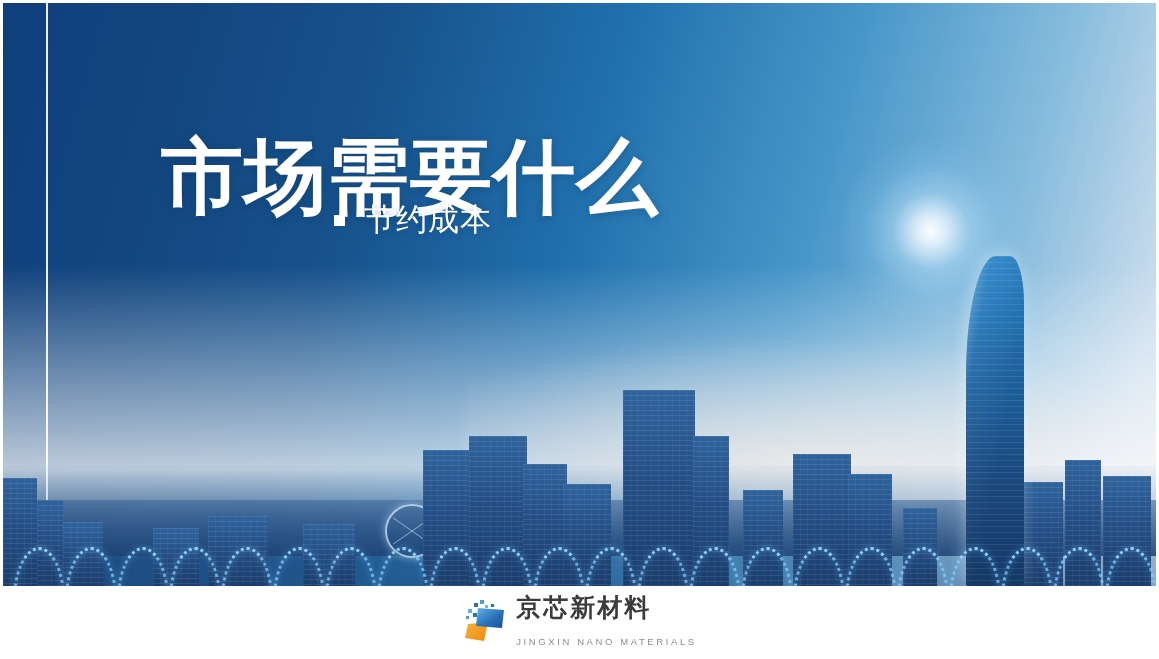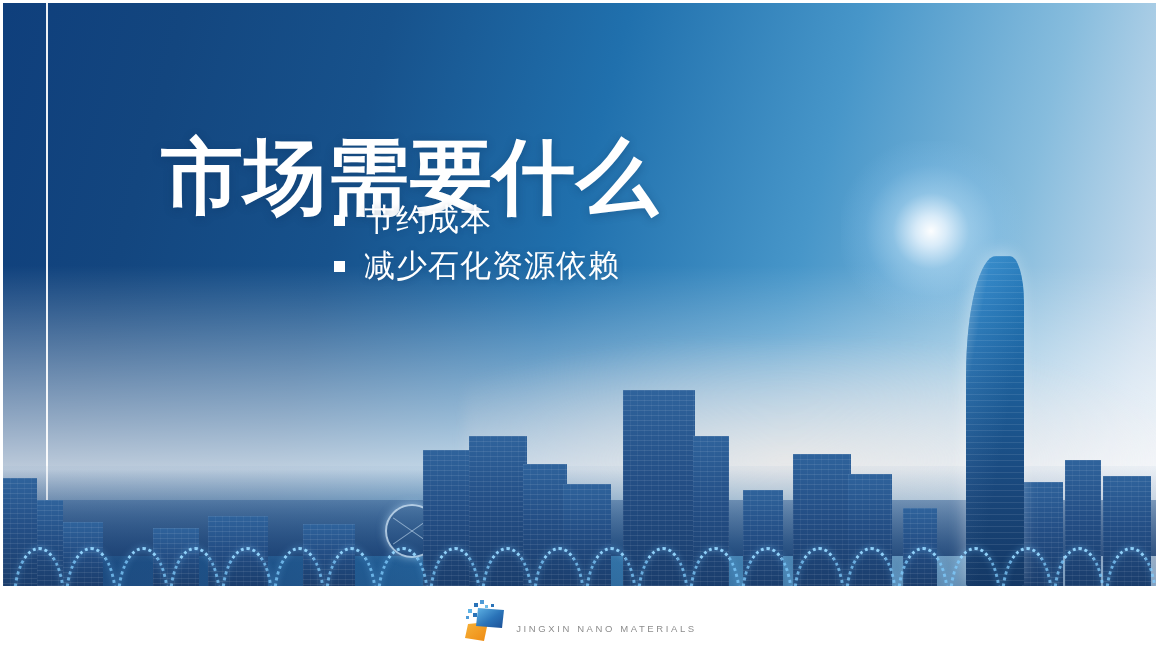--- a/index.html
+++ b/index.html
@@ -349,24 +349,20 @@
       </div>
     </div>
 
     <h1 class="title">市场需要什么</h1>
 
     <ul class="bullets">
       <li class="bullet">
         <span class="bullet-marker"></span>
         <span>节约成本</span>
       </li>
-      <li class="bullet">
-        <span class="bullet-marker"></span>
-        <span>减少石化资源依赖</span>
-      </li>
     </ul>
   </div>
 
   <div class="footer">
     <div class="logo">
       <svg class="logo-mark" viewBox="0 0 44 42">
         <defs>
           <linearGradient id="gBlue" x1="0" y1="0" x2="1" y2="1">
             <stop offset="0%" stop-color="#5fb3e6"></stop>
             <stop offset="55%" stop-color="#2a73b8"></stop>
@@ -384,18 +380,19 @@
 
         <rect x="12" y="3" width="4" height="4" fill="#2a73b8"></rect>
         <rect x="18" y="0" width="4" height="4" fill="#4e9ad6"></rect>
         <rect x="6" y="9" width="4" height="4" fill="#5fb3e6"></rect>
         <rect x="11" y="13" width="4" height="4" fill="#2a73b8"></rect>
         <rect x="23" y="5" width="3" height="3" fill="#6dbbe9"></rect>
         <rect x="4" y="16" width="3" height="3" fill="#4e9ad6"></rect>
         <rect x="29" y="4" width="3" height="3" fill="#2a73b8"></rect>
       </svg>
       <div class="logo-text">
+        <div class="logo-cn">京芯新材料</div>
         <div class="logo-en">JINGXIN NANO MATERIALS</div>
       </div>
     </div>
   </div>
 
 </div>
 
 </body></html>

